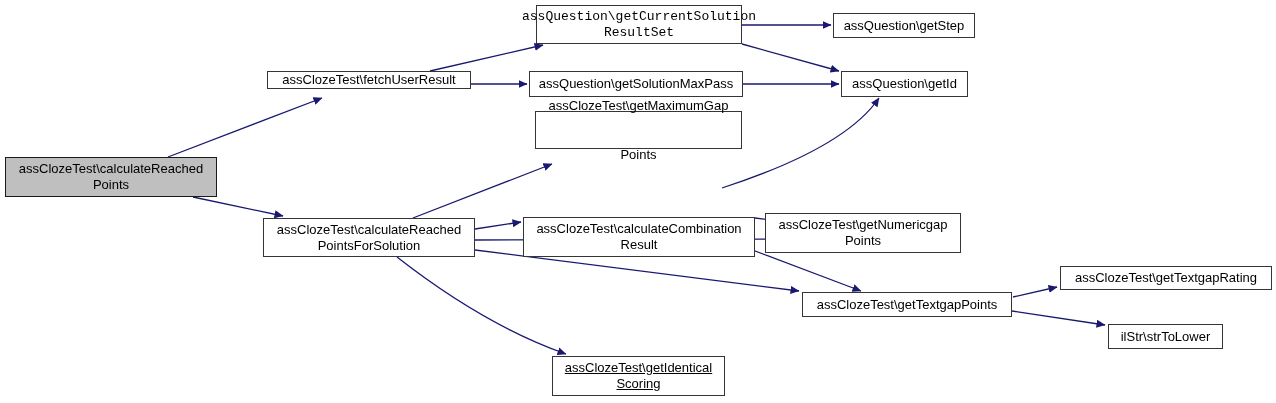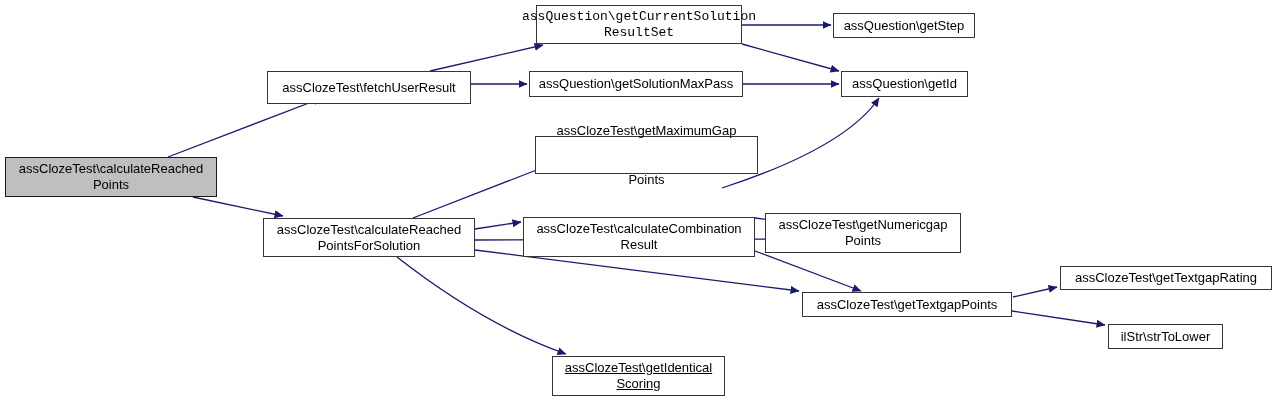--- a/index.html
+++ b/index.html
@@ -76,37 +76,37 @@
         <path d="M697,229 L861,291" fill="none" stroke="#191970" stroke-width="1.3" marker-end="url(#arrowhead)"></path>
         <path d="M1013,297 L1057,287" fill="none" stroke="#191970" stroke-width="1.3" marker-end="url(#arrowhead)"></path>
         <path d="M1012,311 L1105,325" fill="none" stroke="#191970" stroke-width="1.3" marker-end="url(#arrowhead)"></path>
       </g>
   </svg>
   <div id="node-layer">
       <div class="node highlight" style="left: 5px; top: 157px; width: 212px; height: 40px;">
         <span class="label-line">assClozeTest\calculateReached</span>
         <span class="label-line">Points</span>
       </div>
-      <div class="node" style="left: 267px; top: 71px; width: 204px; height: 33px;">
+      <div class="node" style="left: 267px; top: 71px; width: 204px; height: 18px;">
         <span class="label-line">assClozeTest\fetchUserResult</span>
       </div>
       <div class="node" style="left: 536px; top: 5px; width: 206px; height: 39px; font-family: Liberation Mono, monospace;">
         <span class="label-line">assQuestion\getCurrentSolution</span>
         <span class="label-line">ResultSet</span>
       </div>
       <div class="node" style="left: 833px; top: 13px; width: 142px; height: 25px;">
         <span class="label-line">assQuestion\getStep</span>
       </div>
       <div class="node" style="left: 529px; top: 71px; width: 214px; height: 26px;">
         <span class="label-line">assQuestion\getSolutionMaxPass</span>
       </div>
       <div class="node" style="left: 841px; top: 71px; width: 127px; height: 26px;">
         <span class="label-line">assQuestion\getId</span>
       </div>
-      <div class="node" style="left: 535px; top: 136px; width: 223px; height: 38px; gap: 33px;">
+      <div class="node" style="left: 535px; top: 111px; width: 207px; height: 38px; gap: 33px;">
         <span class="label-line">assClozeTest\getMaximumGap</span>
         <span class="label-line">Points</span>
       </div>
       <div class="node" style="left: 523px; top: 189px; width: 232px; height: 40px; margin-top: 28px;">
         <span class="label-line">assClozeTest\calculateCombination</span>
         <span class="label-line">Result</span>
       </div>
       <div class="node" style="left: 263px; top: 218px; width: 212px; height: 39px;">
         <span class="label-line">assClozeTest\calculateReached</span>
         <span class="label-line">PointsForSolution</span>

